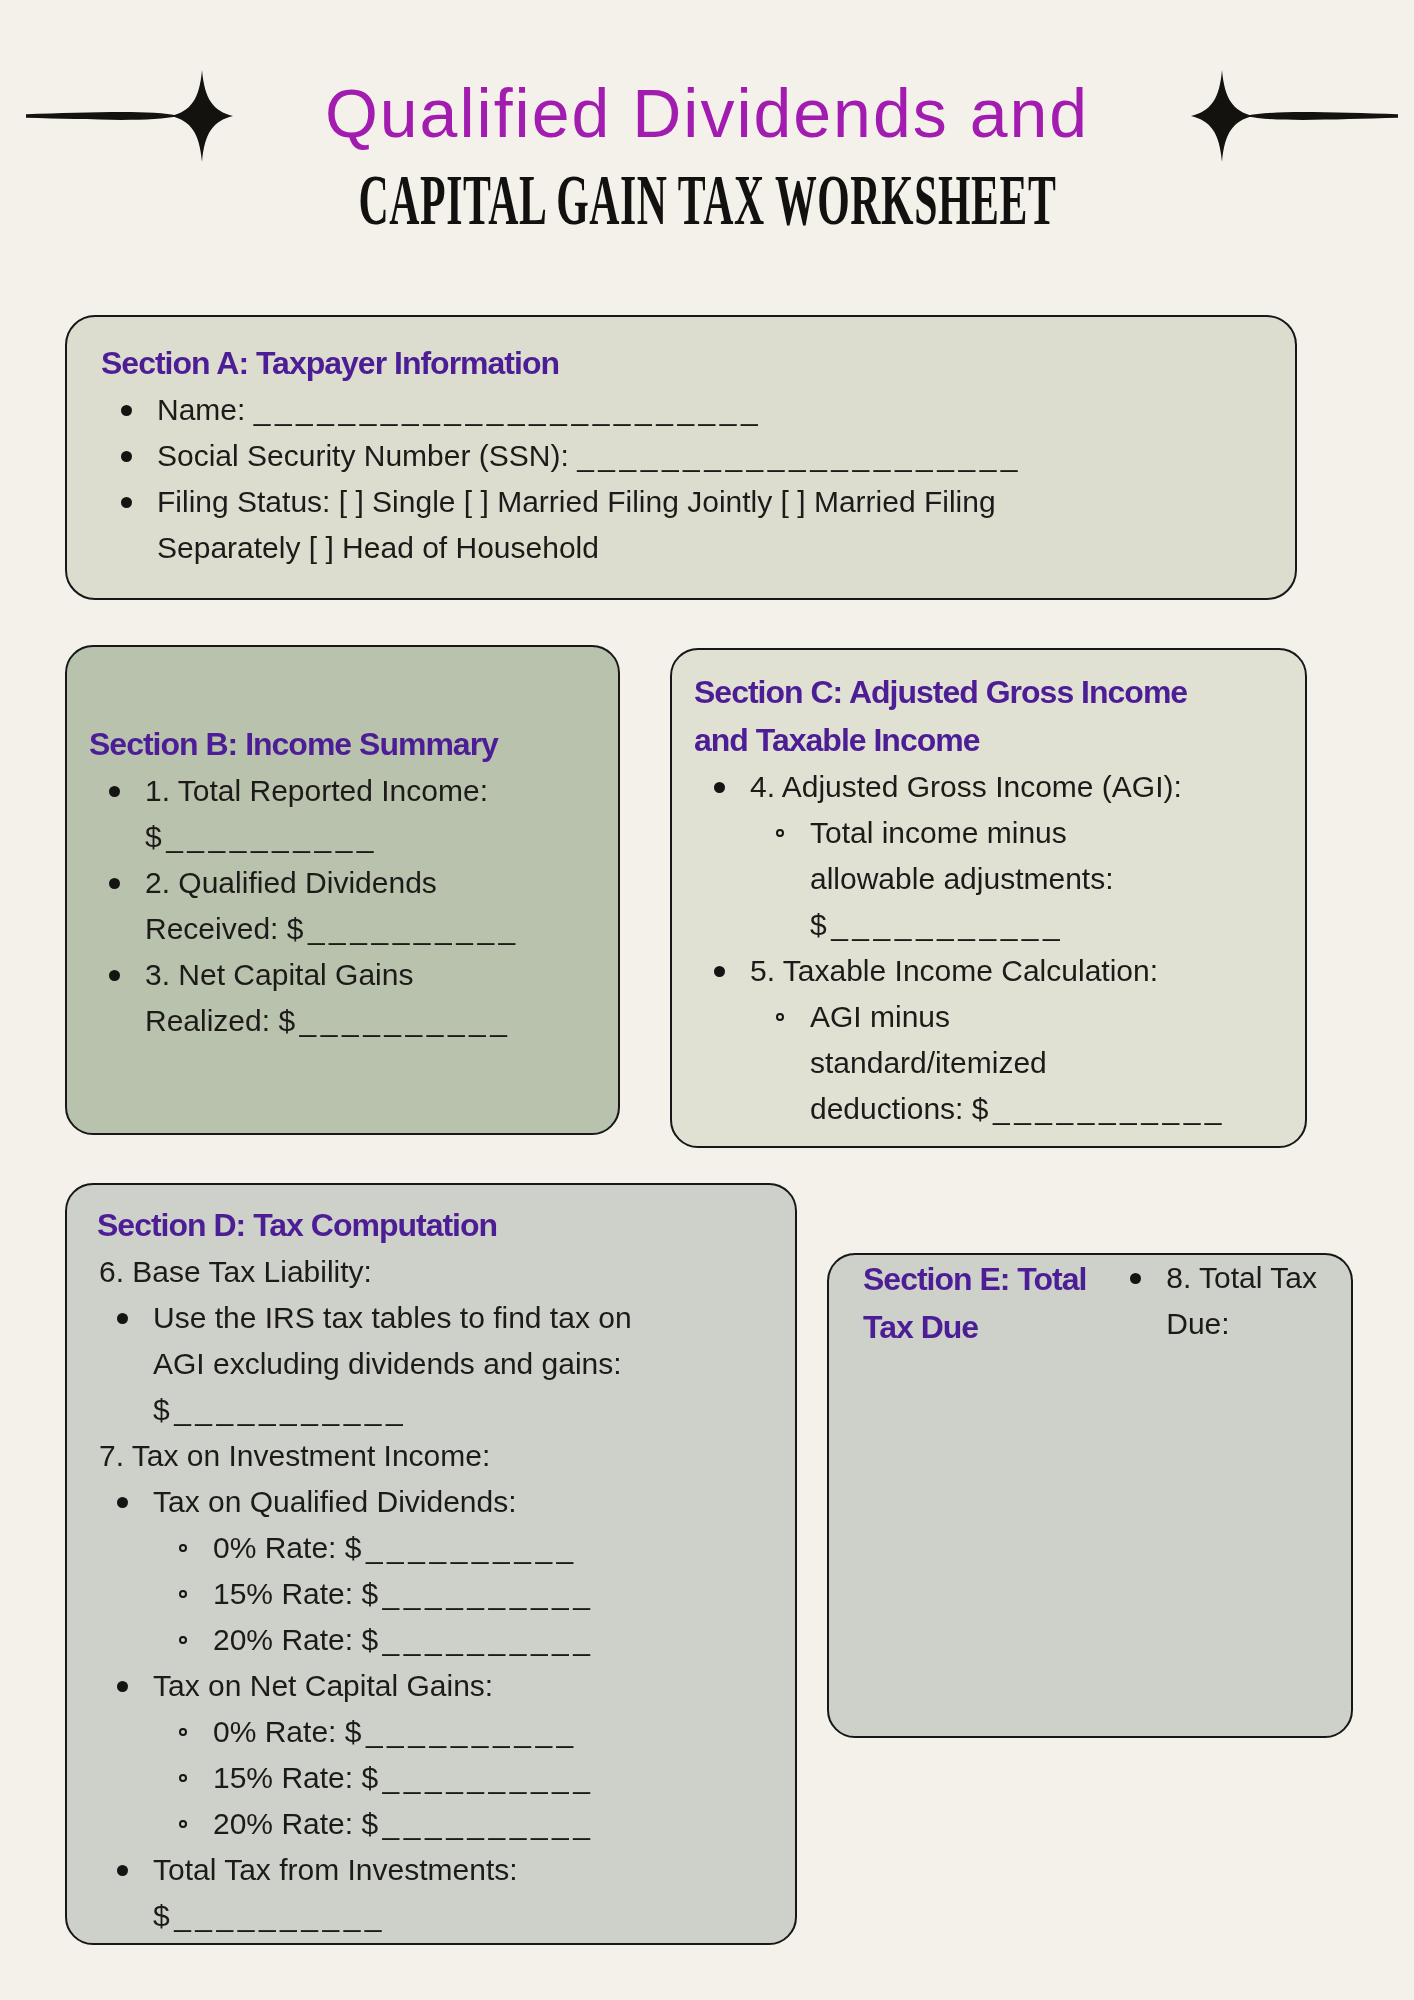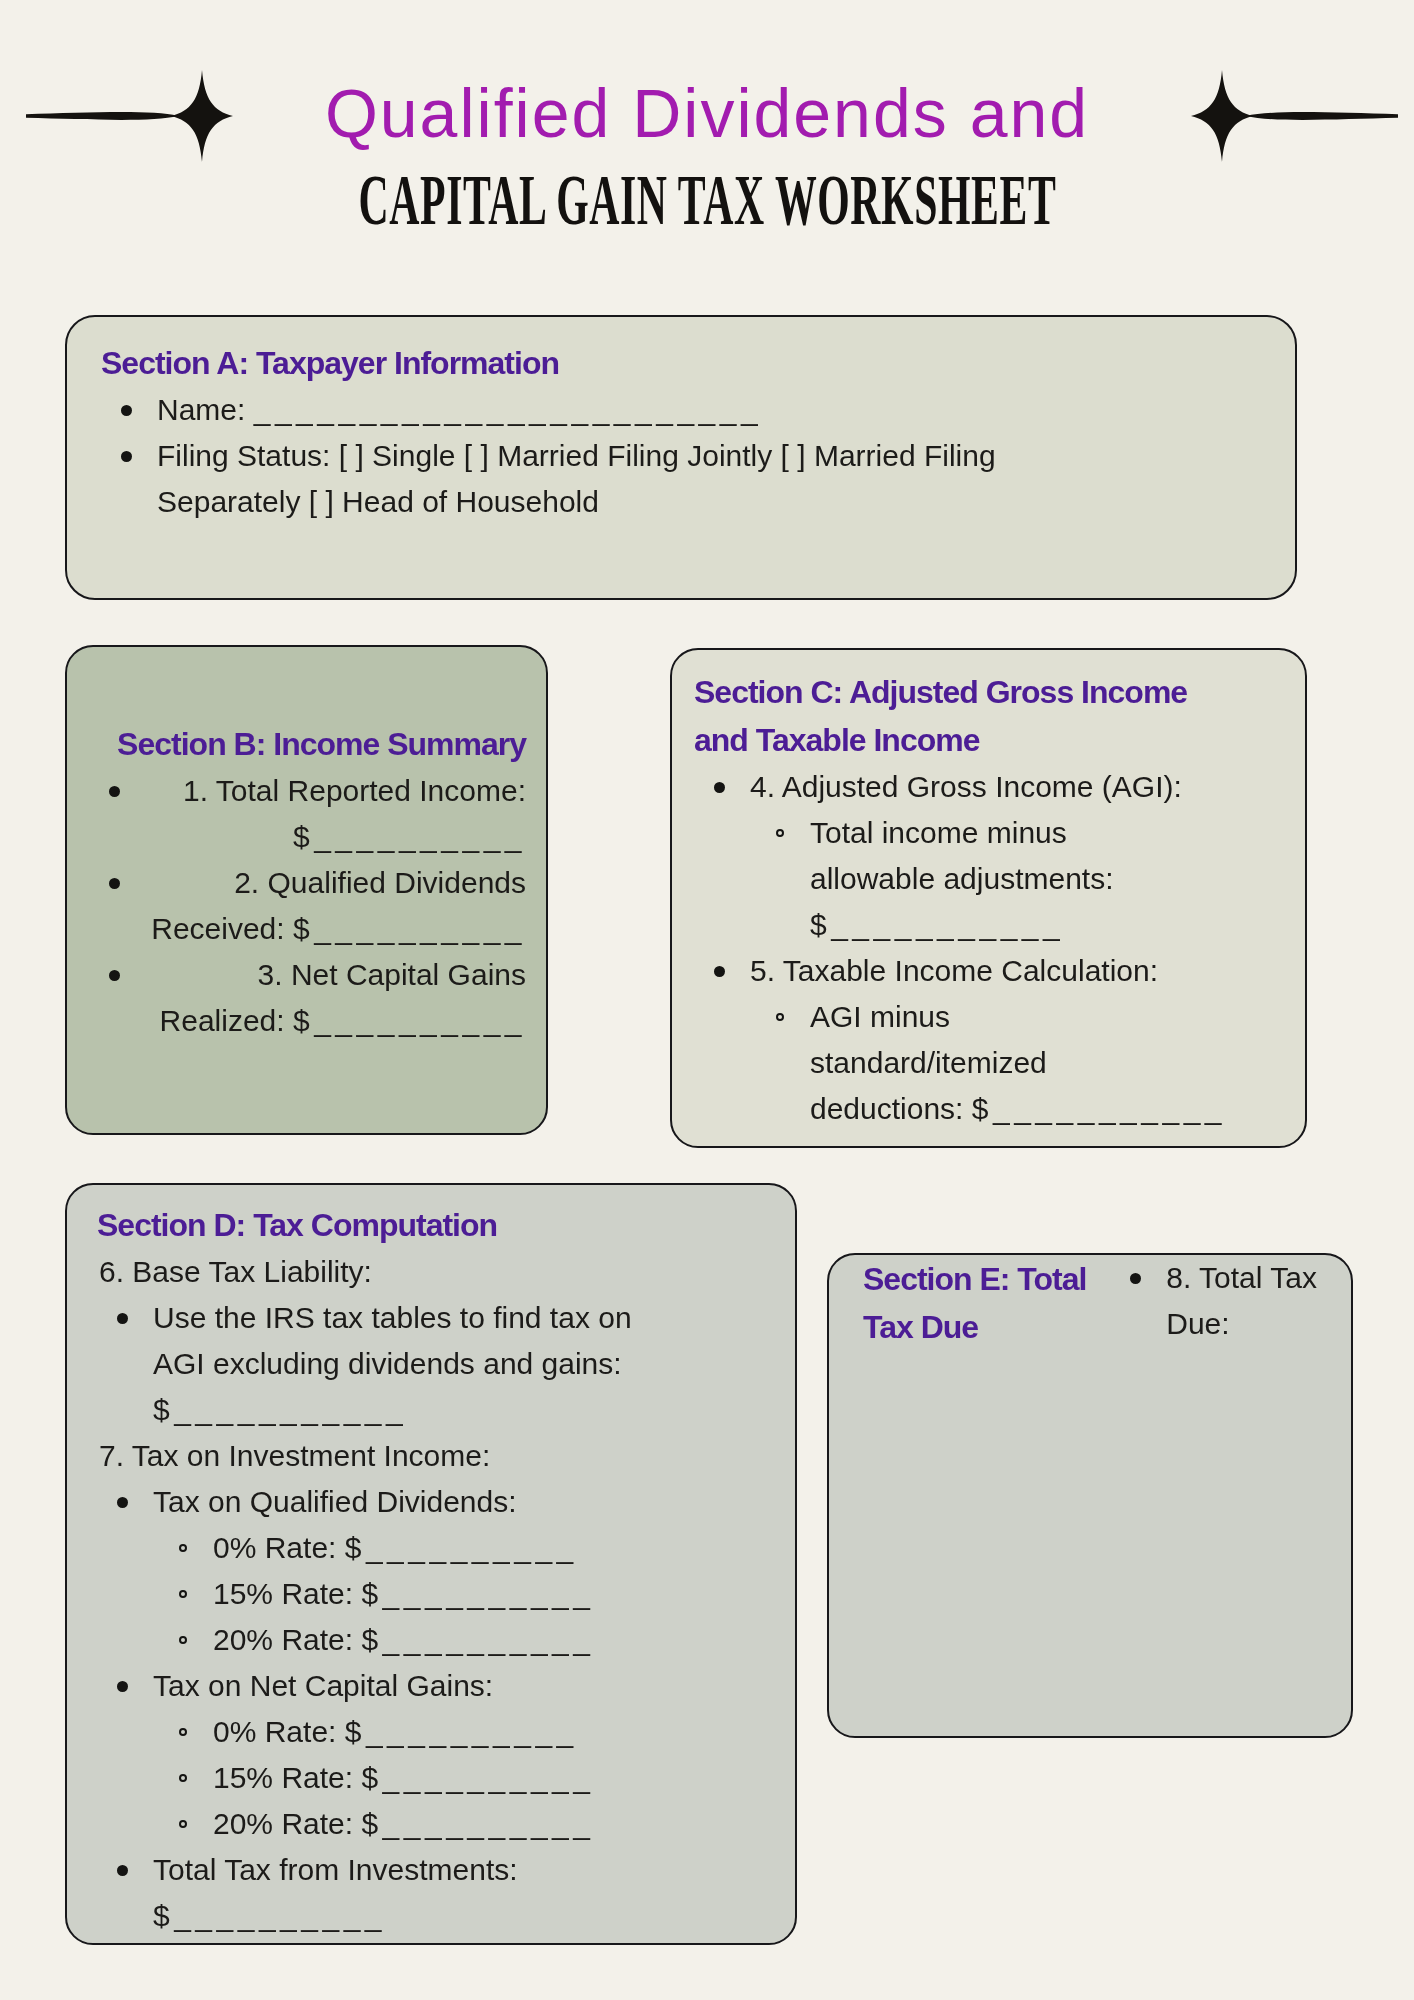--- a/index.html
+++ b/index.html
@@ -23,21 +23,21 @@
   .title2 .squeeze { display:inline-block; transform:scale(0.58,1.0); transform-origin:50% 50%; letter-spacing:1px; }
   .deco { position:absolute; top:36px; width:250px; height:160px; }
   .deco.left { left:26px; }
   .deco.right { right:16px; transform:scaleX(-1); }
   
   .card {
     position:absolute; border:2.5px solid #17171a; border-radius:28px;
     font-size:30px; line-height:46px; color:#1c1b19;
   }
   .card-a { left:65px;  top:315px;  width:1232px; height:285px; background:#dcddcf; border-radius:30px; padding:22px 28px 0 34px; }
-  .card-b { left:65px;  top:645px;  width:483px;  height:490px; background:#b8c2ac; padding:73px 20px 0 22px;text-align:right; }
+  .card-b { left:65px;  top:645px;  width:555px;  height:490px; background:#b8c2ac; padding:73px 20px 0 22px; }
   .card-c { left:670px; top:648px;  width:637px;  height:500px; background:#e0e0d3; padding:18px 22px 0 22px; }
   .card-d { left:65px;  top:1183px; width:732px;  height:762px; background:#ced1c9; padding:16px 24px 0 30px; }
   .card-e { left:827px; top:1253px; width:526px;  height:485px; background:#ced1c9; padding:0 26px 0 34px;
             display:flex; flex-direction:row; justify-content:center; }
   .sec-title { font-weight:700; font-size:32px; line-height:48px; letter-spacing:-1px; color:#4c1d95; white-space:pre-line; }
   
   .li { position:relative; white-space:normal; }
   .l1 { padding-left:56px; }
   .l2 { padding-left:116px; }
   .plain { padding-left:2px; }
@@ -66,20 +66,25 @@
 
   <div class="card card-a">
     <div class="sec-title">Section A: Taxpayer Information</div>
     <div class="li l1">
       <span class="b"></span>
       <span class="t">Name:</span>
       <span class="blank">________________________</span>
     </div>
     <div class="li l1">
       <span class="b"></span>
+      <span class="t">Social Security Number (SSN):</span>
+      <span class="blank">_____________________</span>
+    </div>
+    <div class="li l1">
+      <span class="b"></span>
       <span class="t">Filing Status: [ ] Single [ ] Married Filing Jointly [ ] Married Filing
 Separately [ ] Head of Household</span>
     </div>
   </div>
 
   <div class="card card-b">
     <div class="sec-title">Section B: Income Summary</div>
     <div class="li l1">
       <span class="b"></span>
       <span class="t">1. Total Reported Income:

